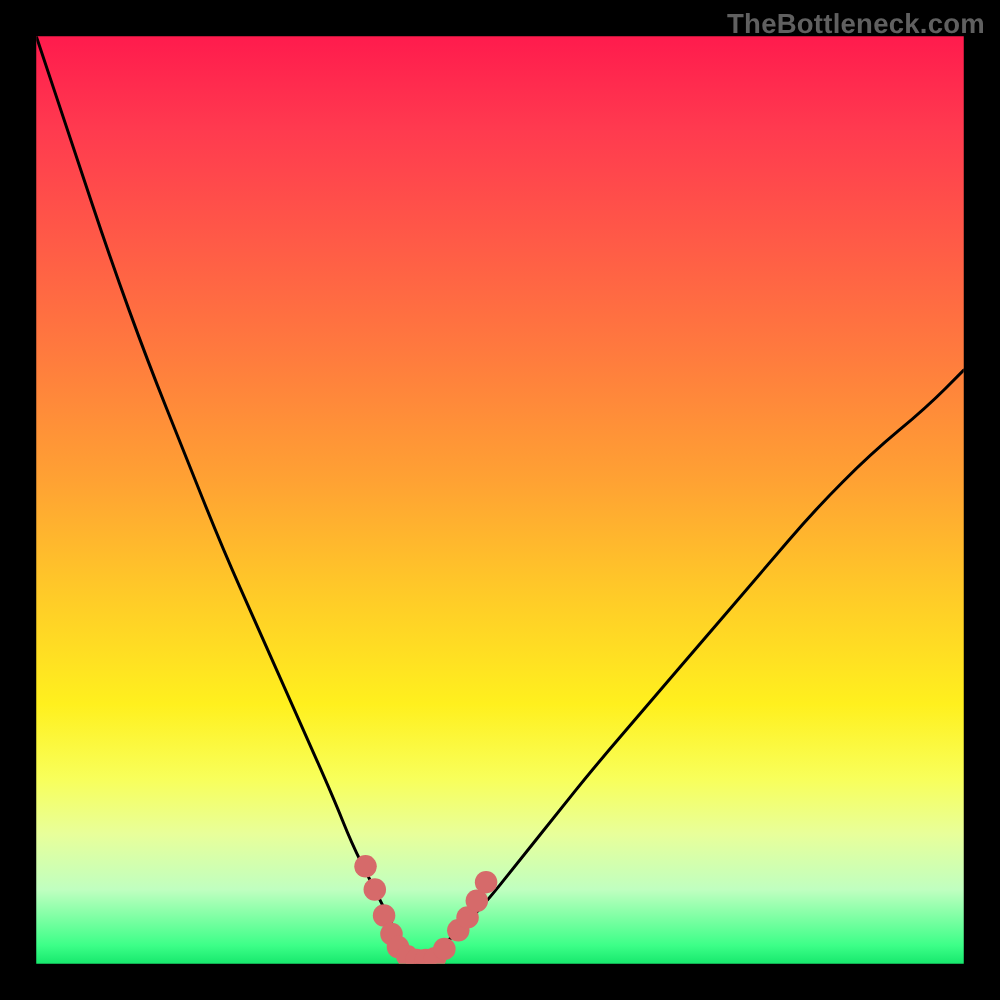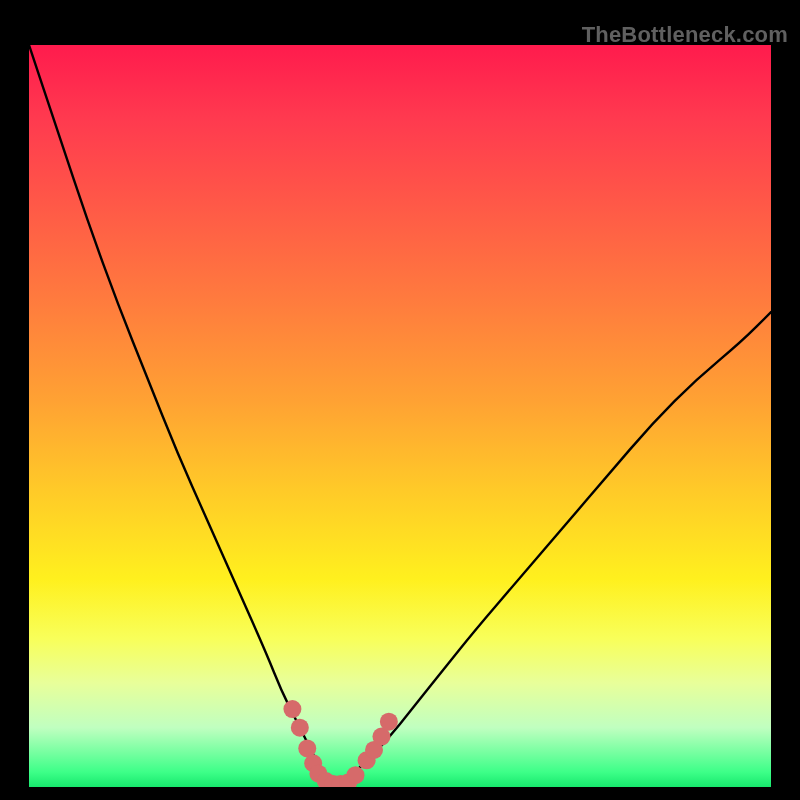--- a/index.html
+++ b/index.html
@@ -9,21 +9,20 @@
     height: 800px;
     background: #000;
     overflow: hidden;
     font-family: Arial, Helvetica, sans-serif;
   }
   .stage {
     position: relative;
     width: 800px;
     height: 566px;
     background: #000;
-    margin-top: 16px;
   }
   .plot {
     position: absolute;
     left: 29px;
     top: 29px;
     width: 742px;
     height: 742px;
     background: linear-gradient(
       to bottom,
       #ff1b4d 0%,

